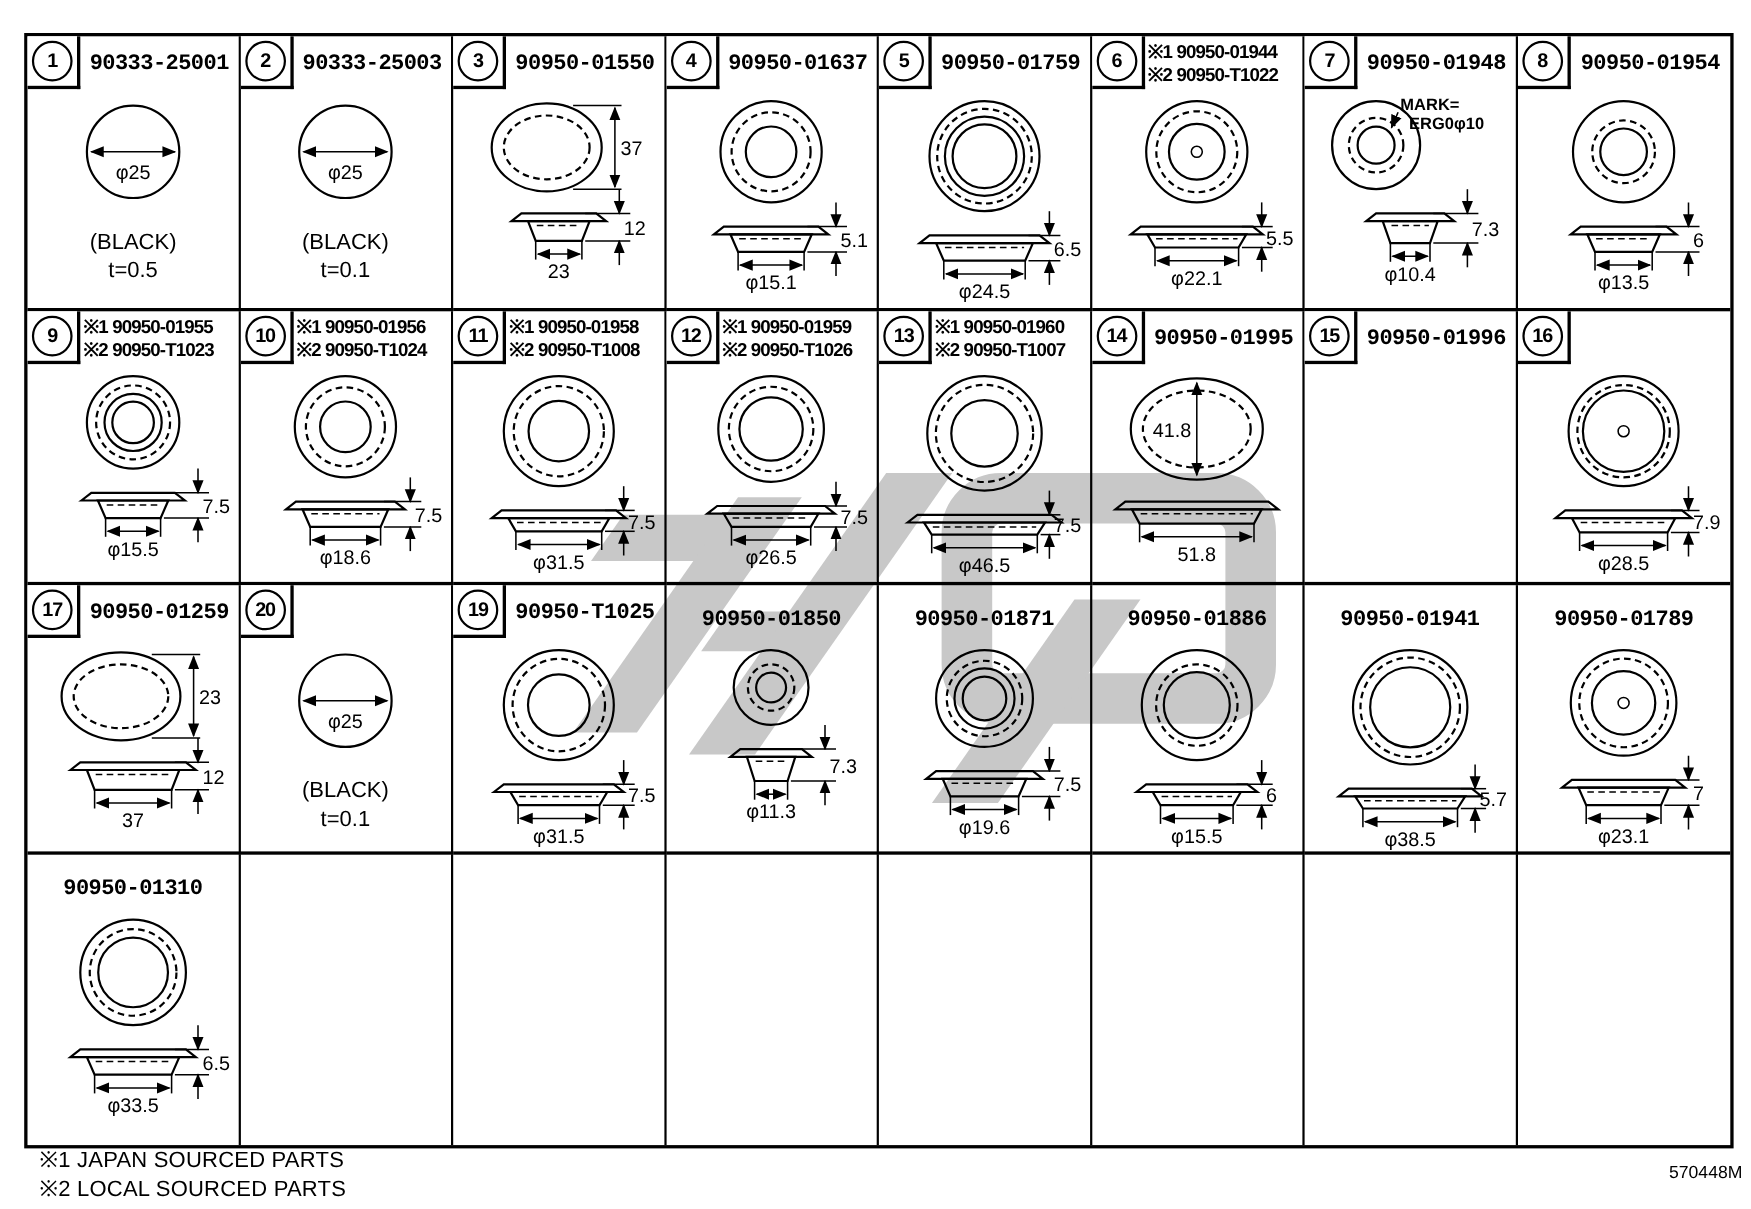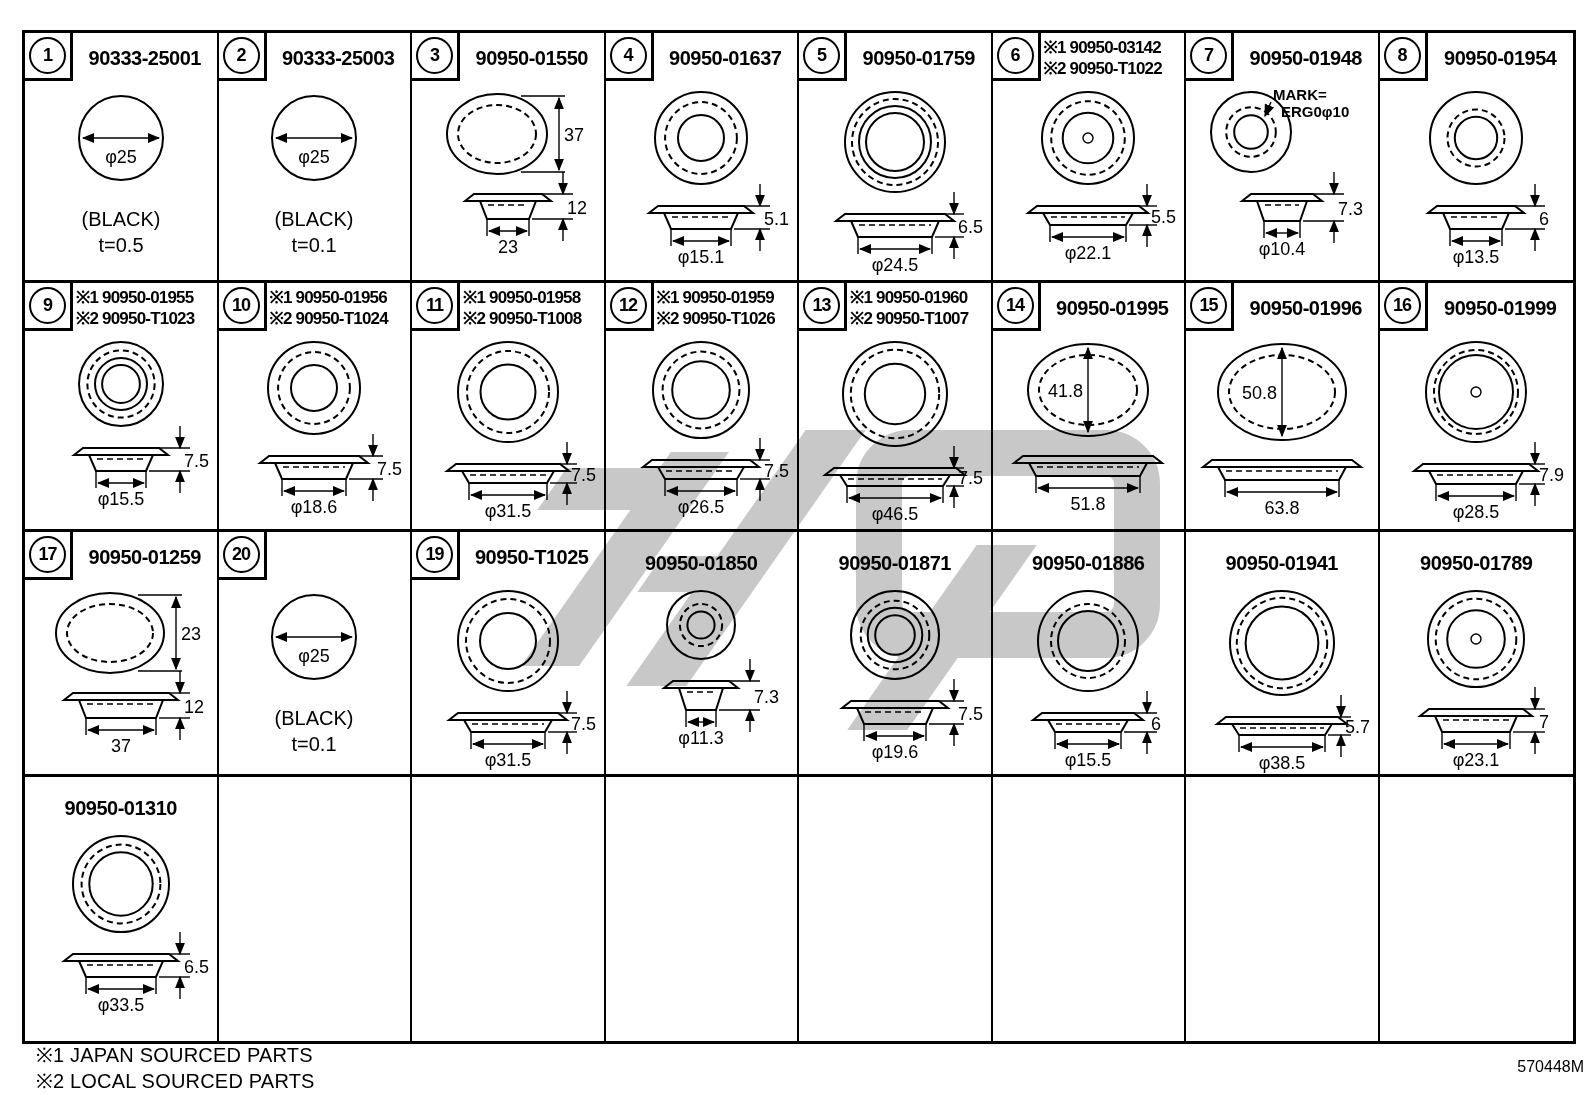--- a/index.html
+++ b/index.html
@@ -16,21 +16,21 @@
   .cell{position:relative;border-right:2px solid #000;border-bottom:3px solid #000;background:transparent;}
   .cell:nth-child(8n){border-right:none;}
   .cell:nth-child(n+25){border-bottom:none;}
   .cell-header{display:flex;align-items:stretch;height:50px;}
   .index-box{width:45px;height:45px;flex:0 0 45px;border-right:3px solid #000;border-bottom:3px solid #000;
              display:flex;align-items:center;justify-content:center;background:#fff;}
   .index-circle{width:33px;height:33px;border:2px solid #000;border-radius:50%;
                 display:flex;align-items:center;justify-content:center;
                 font-size:18px;font-weight:bold;letter-spacing:-1px;}
   .part-numbers{flex:1;display:flex;flex-direction:column;justify-content:center;}
-  .part-numbers.single{align-items:center;}
+  .part-numbers.single{align-items:center;font-family:Liberation Mono, monospace;}
   .part-numbers.single .part-line{font-size:20px;font-weight:bold;letter-spacing:-0.5px;}
   .part-numbers.double .part-line{font-size:17px;font-weight:bold;letter-spacing:-0.8px;
                                   line-height:21px;padding-left:3px;white-space:nowrap;}
   .part-numbers.noindex{padding-top:12px;}
   .drawing{position:absolute;left:0;right:0;top:51px;bottom:0;
            display:flex;justify-content:center;align-items:flex-start;}
   .drawing svg{overflow:visible;}
   
   .ln{fill:none;stroke:#000;stroke-width:2;}
   .ln2{fill:none;stroke:#000;stroke-width:1.4;}
@@ -212,21 +212,21 @@
             <text class="dim" x="95" y="187" text-anchor="middle">φ24.5</text>
           </svg>
         </div>
   </div>
       <div class="cell">
     <div class="cell-header">
       <div class="index-box">
         <span class="index-circle">6</span>
       </div>
       <div class="part-numbers double">
-            <div class="part-line">※1 90950-03142</div>
+            <div class="part-line">※1 90950-01944</div>
             <div class="part-line">※2 90950-T1022</div>
           </div>
     </div>
     <div class="drawing">
           <svg width="190" height="198" viewBox="0 0 190 198">
             <defs>
               <marker id="m5" viewBox="0 0 10 10" refX="9" refY="5" markerWidth="9" markerHeight="9" orient="auto-start-reverse">
                 <path d="M0,1 L10,5 L0,9 z" fill="#000"></path>
               </marker>
             </defs>
@@ -528,49 +528,26 @@
   </div>
       <div class="cell">
     <div class="cell-header">
       <div class="index-box">
         <span class="index-circle">15</span>
       </div>
       <div class="part-numbers single">
             <div class="part-line">90950-01996</div>
           </div>
     </div>
-    <div class="drawing">
-          <svg width="190" height="198" viewBox="0 0 190 198">
-            <defs>
-              <marker id="m14" viewBox="0 0 10 10" refX="9" refY="5" markerWidth="9" markerHeight="9" orient="auto-start-reverse">
-                <path d="M0,1 L10,5 L0,9 z" fill="#000"></path>
-              </marker>
-            </defs>
-            <ellipse class="ln" cx="95" cy="58" rx="64" ry="48"></ellipse>
-            <ellipse class="ln dash" cx="95" cy="58" rx="53" ry="37"></ellipse>
-            <line class="dln" x1="95" y1="14" x2="95" y2="102" marker-start="url(#m14)" marker-end="url(#m14)"></line>
-            <text class="dim" x="90" y="65" text-anchor="end">50.8</text>
-            <path class="ln" d="M16,133 L25,126 L165,126 L174,133 Z"></path>
-            <path class="ln" d="M31,133 L159,133 L152,146 L38,146 Z"></path>
-            <line class="ln2 dash" x1="39" y1="137" x2="151" y2="137"></line>
-            <line class="dln" x1="38" y1="146" x2="38" y2="163"></line>
-            <line class="dln" x1="152" y1="146" x2="152" y2="163"></line>
-            <line class="dln" x1="40" y1="158" x2="150" y2="158" marker-start="url(#m14)" marker-end="url(#m14)"></line>
-            <text class="dim" x="95" y="180" text-anchor="middle">63.8</text>
-          </svg>
-        </div>
   </div>
       <div class="cell">
     <div class="cell-header">
       <div class="index-box">
         <span class="index-circle">16</span>
       </div>
-      <div class="part-numbers single">
-            <div class="part-line">90950-01999</div>
-          </div>
     </div>
     <div class="drawing">
           <svg width="190" height="198" viewBox="0 0 190 198">
             <defs>
               <marker id="m15" viewBox="0 0 10 10" refX="9" refY="5" markerWidth="9" markerHeight="9" orient="auto-start-reverse">
                 <path d="M0,1 L10,5 L0,9 z" fill="#000"></path>
               </marker>
             </defs>
             <circle class="ln" cx="95" cy="58" r="50.0"></circle>
             <circle class="ln dash" cx="95" cy="58" r="42.0"></circle>

